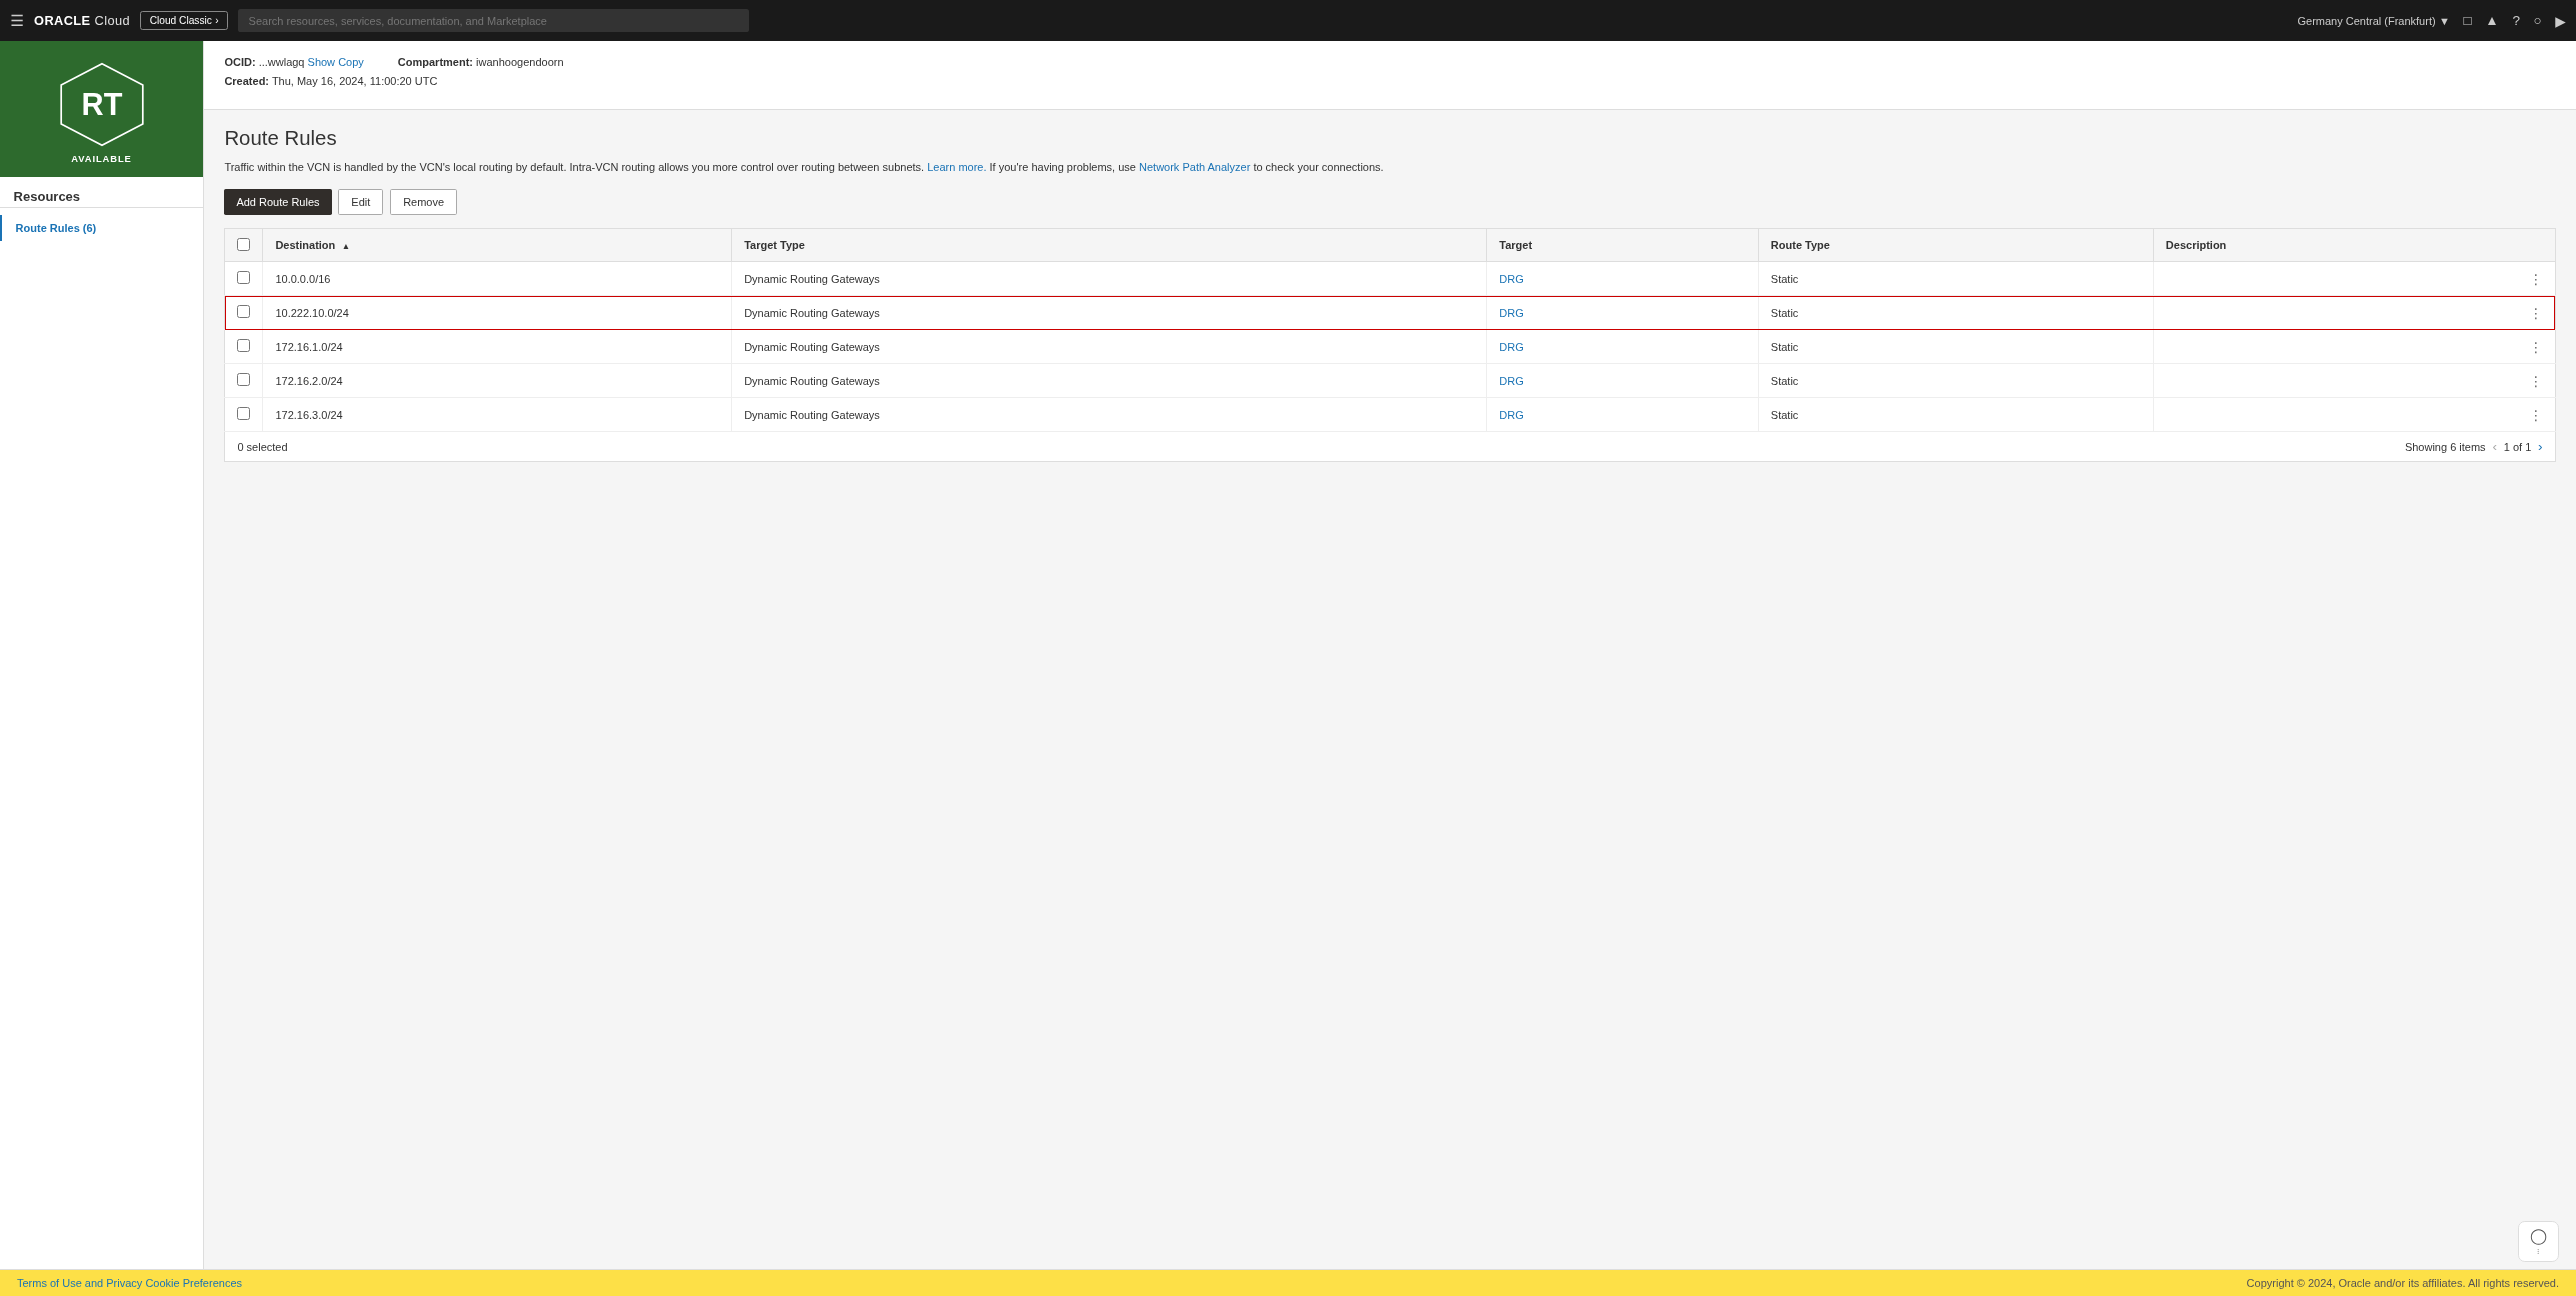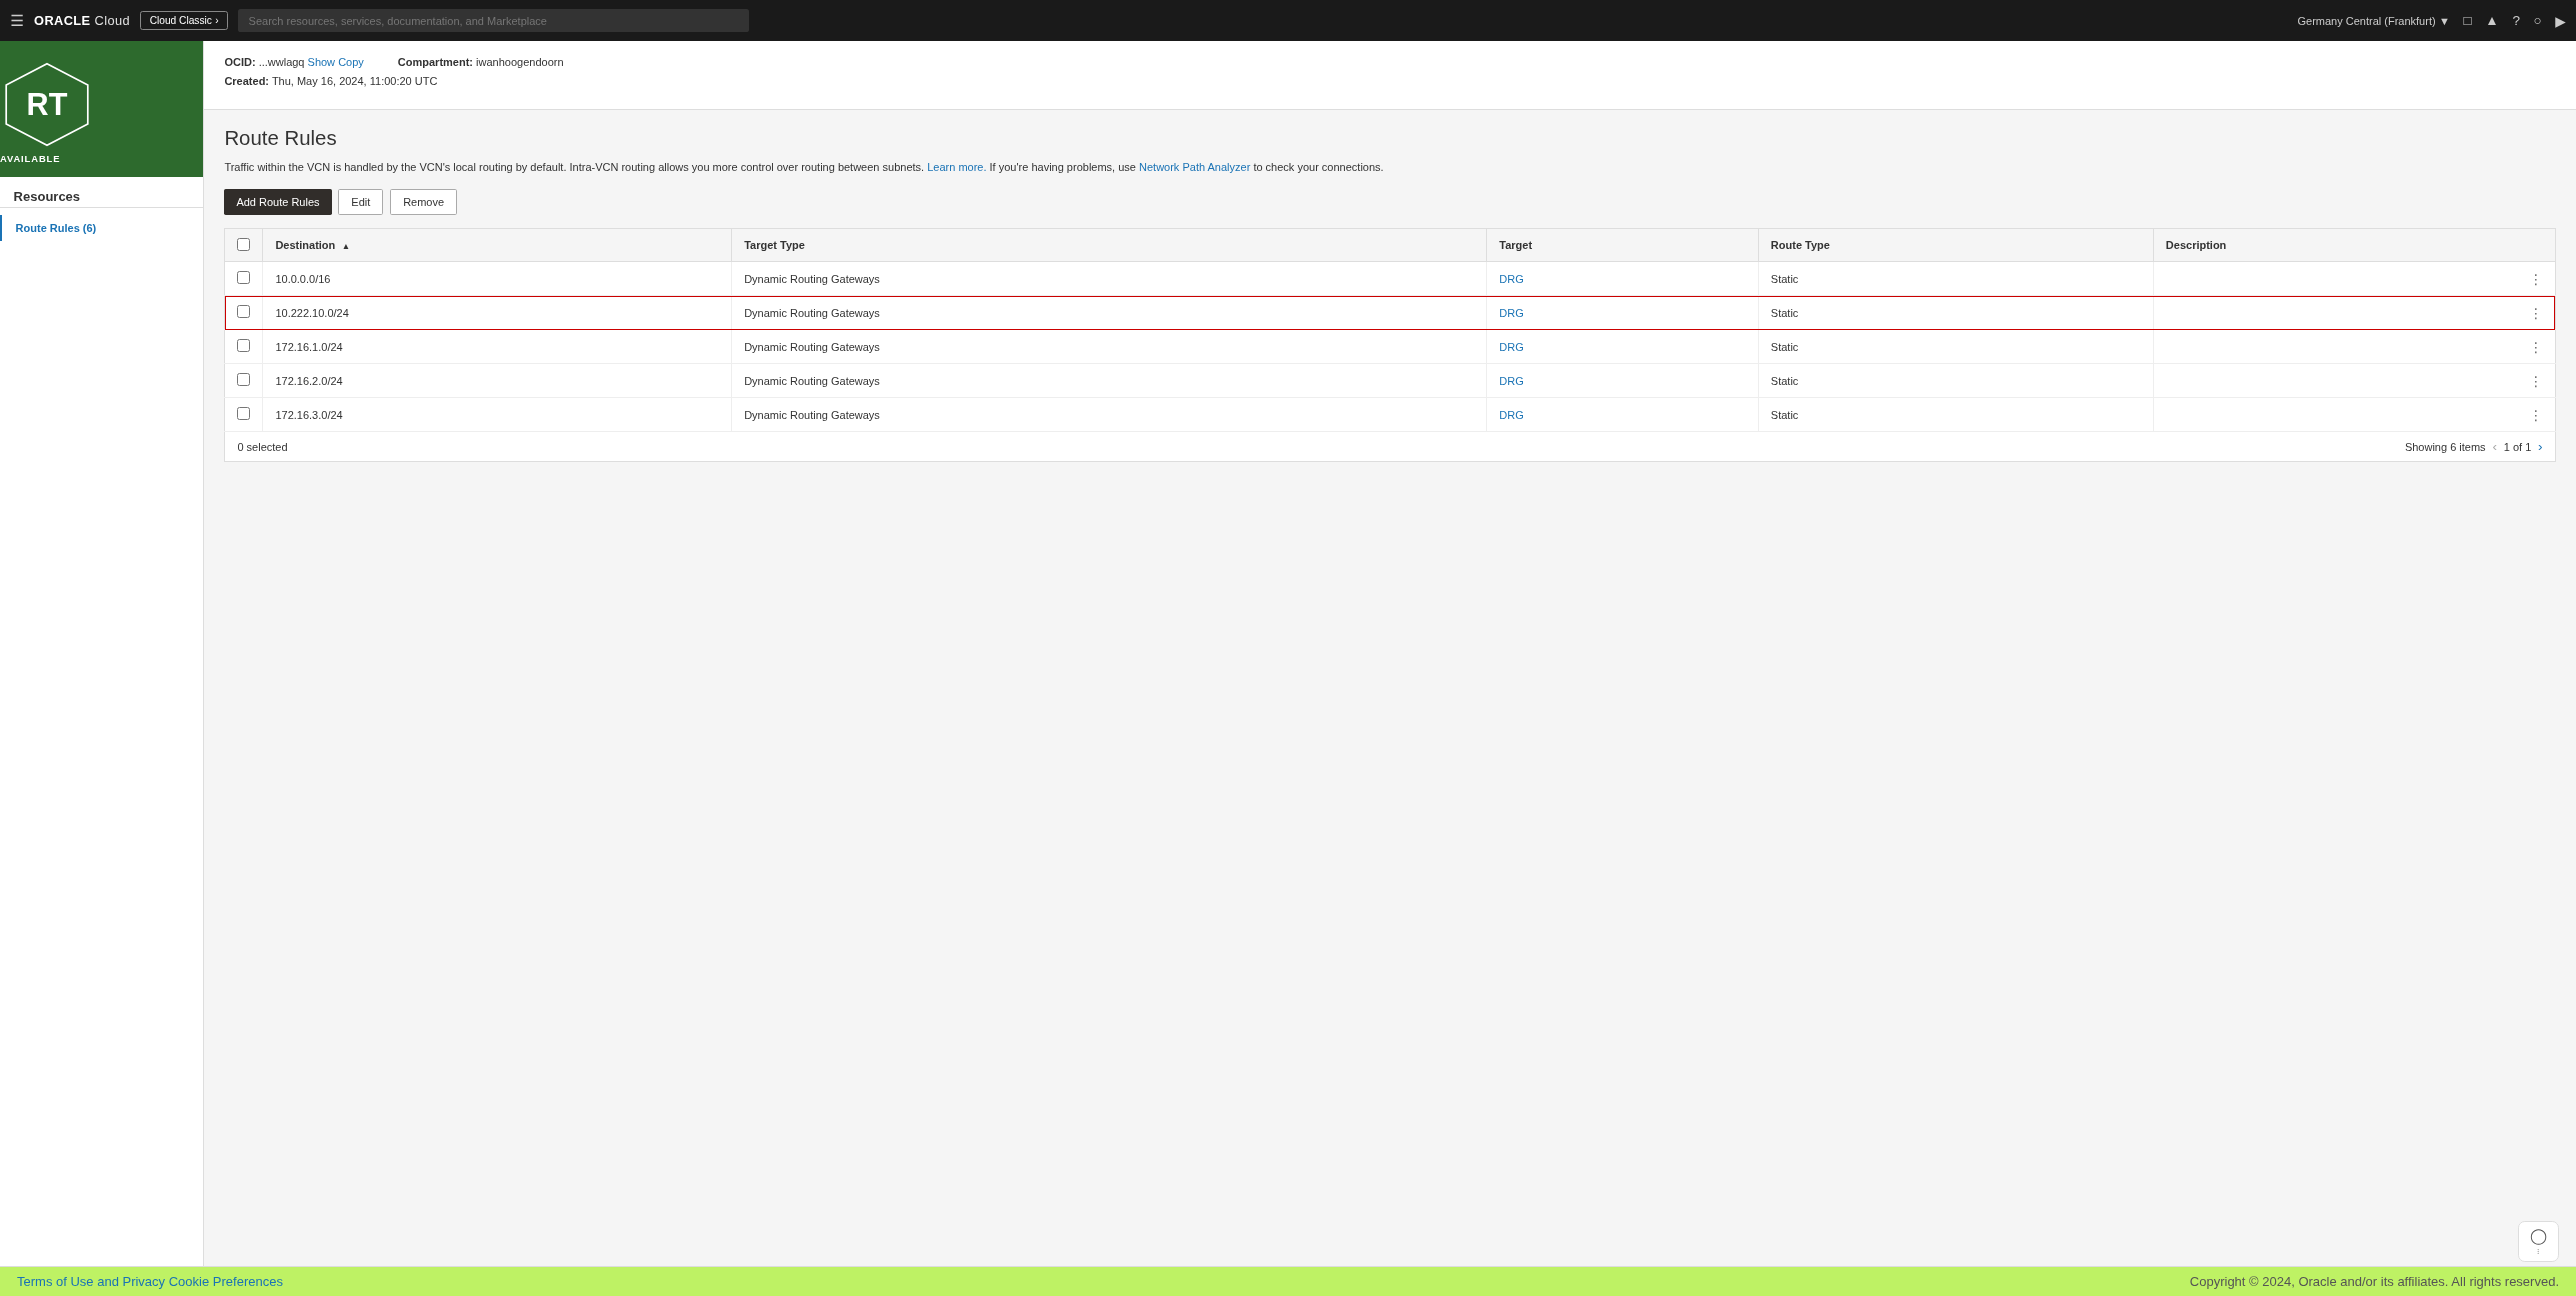--- a/index.html
+++ b/index.html
@@ -29,21 +29,21 @@
     
     .main-layout { display: flex; flex: 1; overflow: hidden; }
 
     
     .sidebar {
       width: 204px; background: #fff; border-right: 0.9px solid #ddd;
       display: flex; flex-direction: column; flex-shrink: 0;
     }
     .sidebar-logo-area {
       background: #2d6a2d; display: flex; flex-direction: column;
-      align-items: flex-start; justify-content: center; padding: 17px 0 8.5px;
+      align-items: center; justify-content: center; padding: 17px 0 8.5px;
       min-height: 136px;
     }
     .available-label { color: #fff; font-size: 9.4px; letter-spacing: 0.9px; margin-top: 6px; font-weight: bold; }
     .sidebar-section-label { padding: 12px 13.6px 3.4px; font-size: 13px; font-weight: bold; color: #333; border-bottom: 0.9px solid #ddd; }
     .sidebar-nav { padding: 6.8px 0; }
     .sidebar-item {
       padding: 6.8px 13.6px; cursor: pointer; color: #1a73b5; font-size: 11px;
       border-left: 2.6px solid transparent;
     }
     .sidebar-item.active { border-left: 2.6px solid #1a73b5; color: #1a73b5; font-weight: bold; }
@@ -103,22 +103,22 @@
       background: #fff; border: 0.9px solid #ddd; border-top: none;
       padding: 6.8px 12px; display: flex; align-items: center; justify-content: space-between;
       font-size: 11px;
     }
     .pagination { display: flex; align-items: center; gap: 6.8px; }
     .page-arrow { cursor: pointer; color: #1a73b5; font-size: 13.6px; }
     .page-arrow.disabled { color: #aaa; cursor: default; }
 
     
     .page-footer {
-      background: #bef264; border-top: 0.9px solid #ddd; padding: 6.8px 17px;
-      display: flex; justify-content: space-between; font-size: 13px; color: #555;
+      background: #fde047; border-top: 0.9px solid #ddd; padding: 6.8px 17px;
+      display: flex; justify-content: space-between; font-size: 11px; color: #555;
       flex-shrink: 0;
     }
     .footer-link { color: #1a73b5; text-decoration: none; cursor: pointer; }
 
     
     .help-fab {
       position: fixed; bottom: 34px; right: 17px; width: 41px; height: 41px;
       background: #fff; border: 1.7px solid #ddd; border-radius: 6.8px;
       display: flex; flex-direction: column; align-items: center; justify-content: center;
       cursor: pointer; font-size: 15.3px; color: #555; gap: 1.7px;

